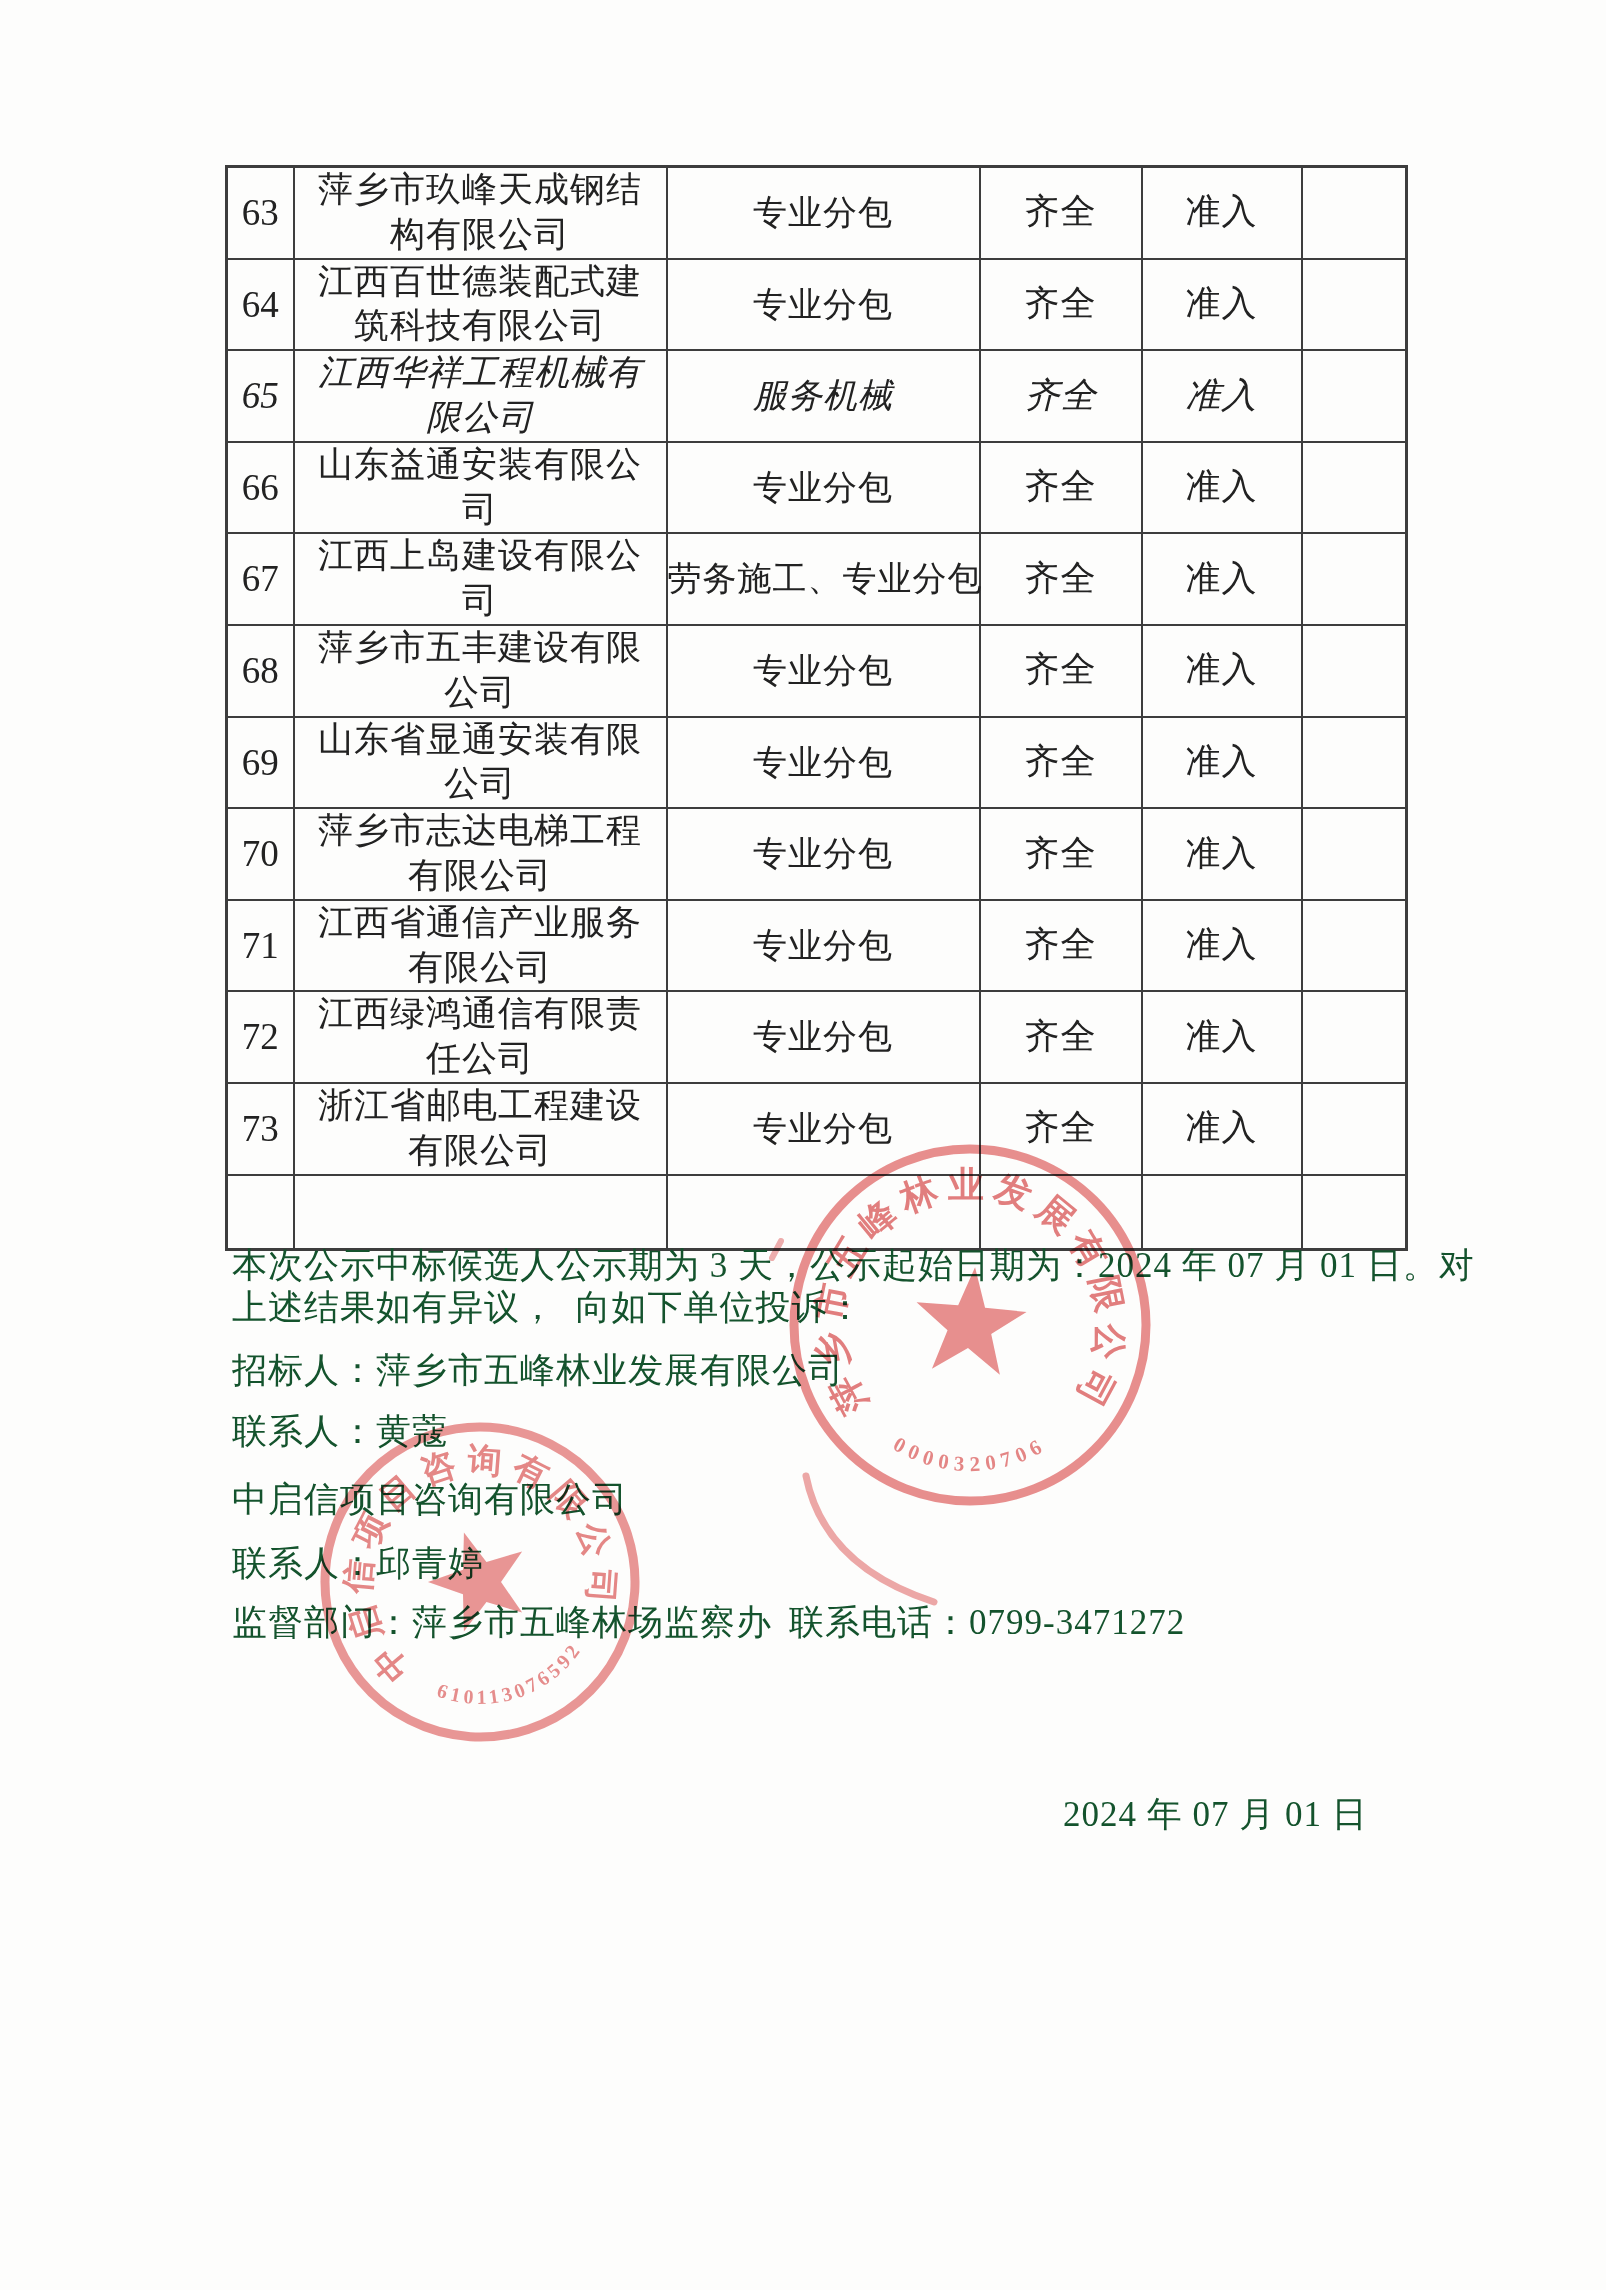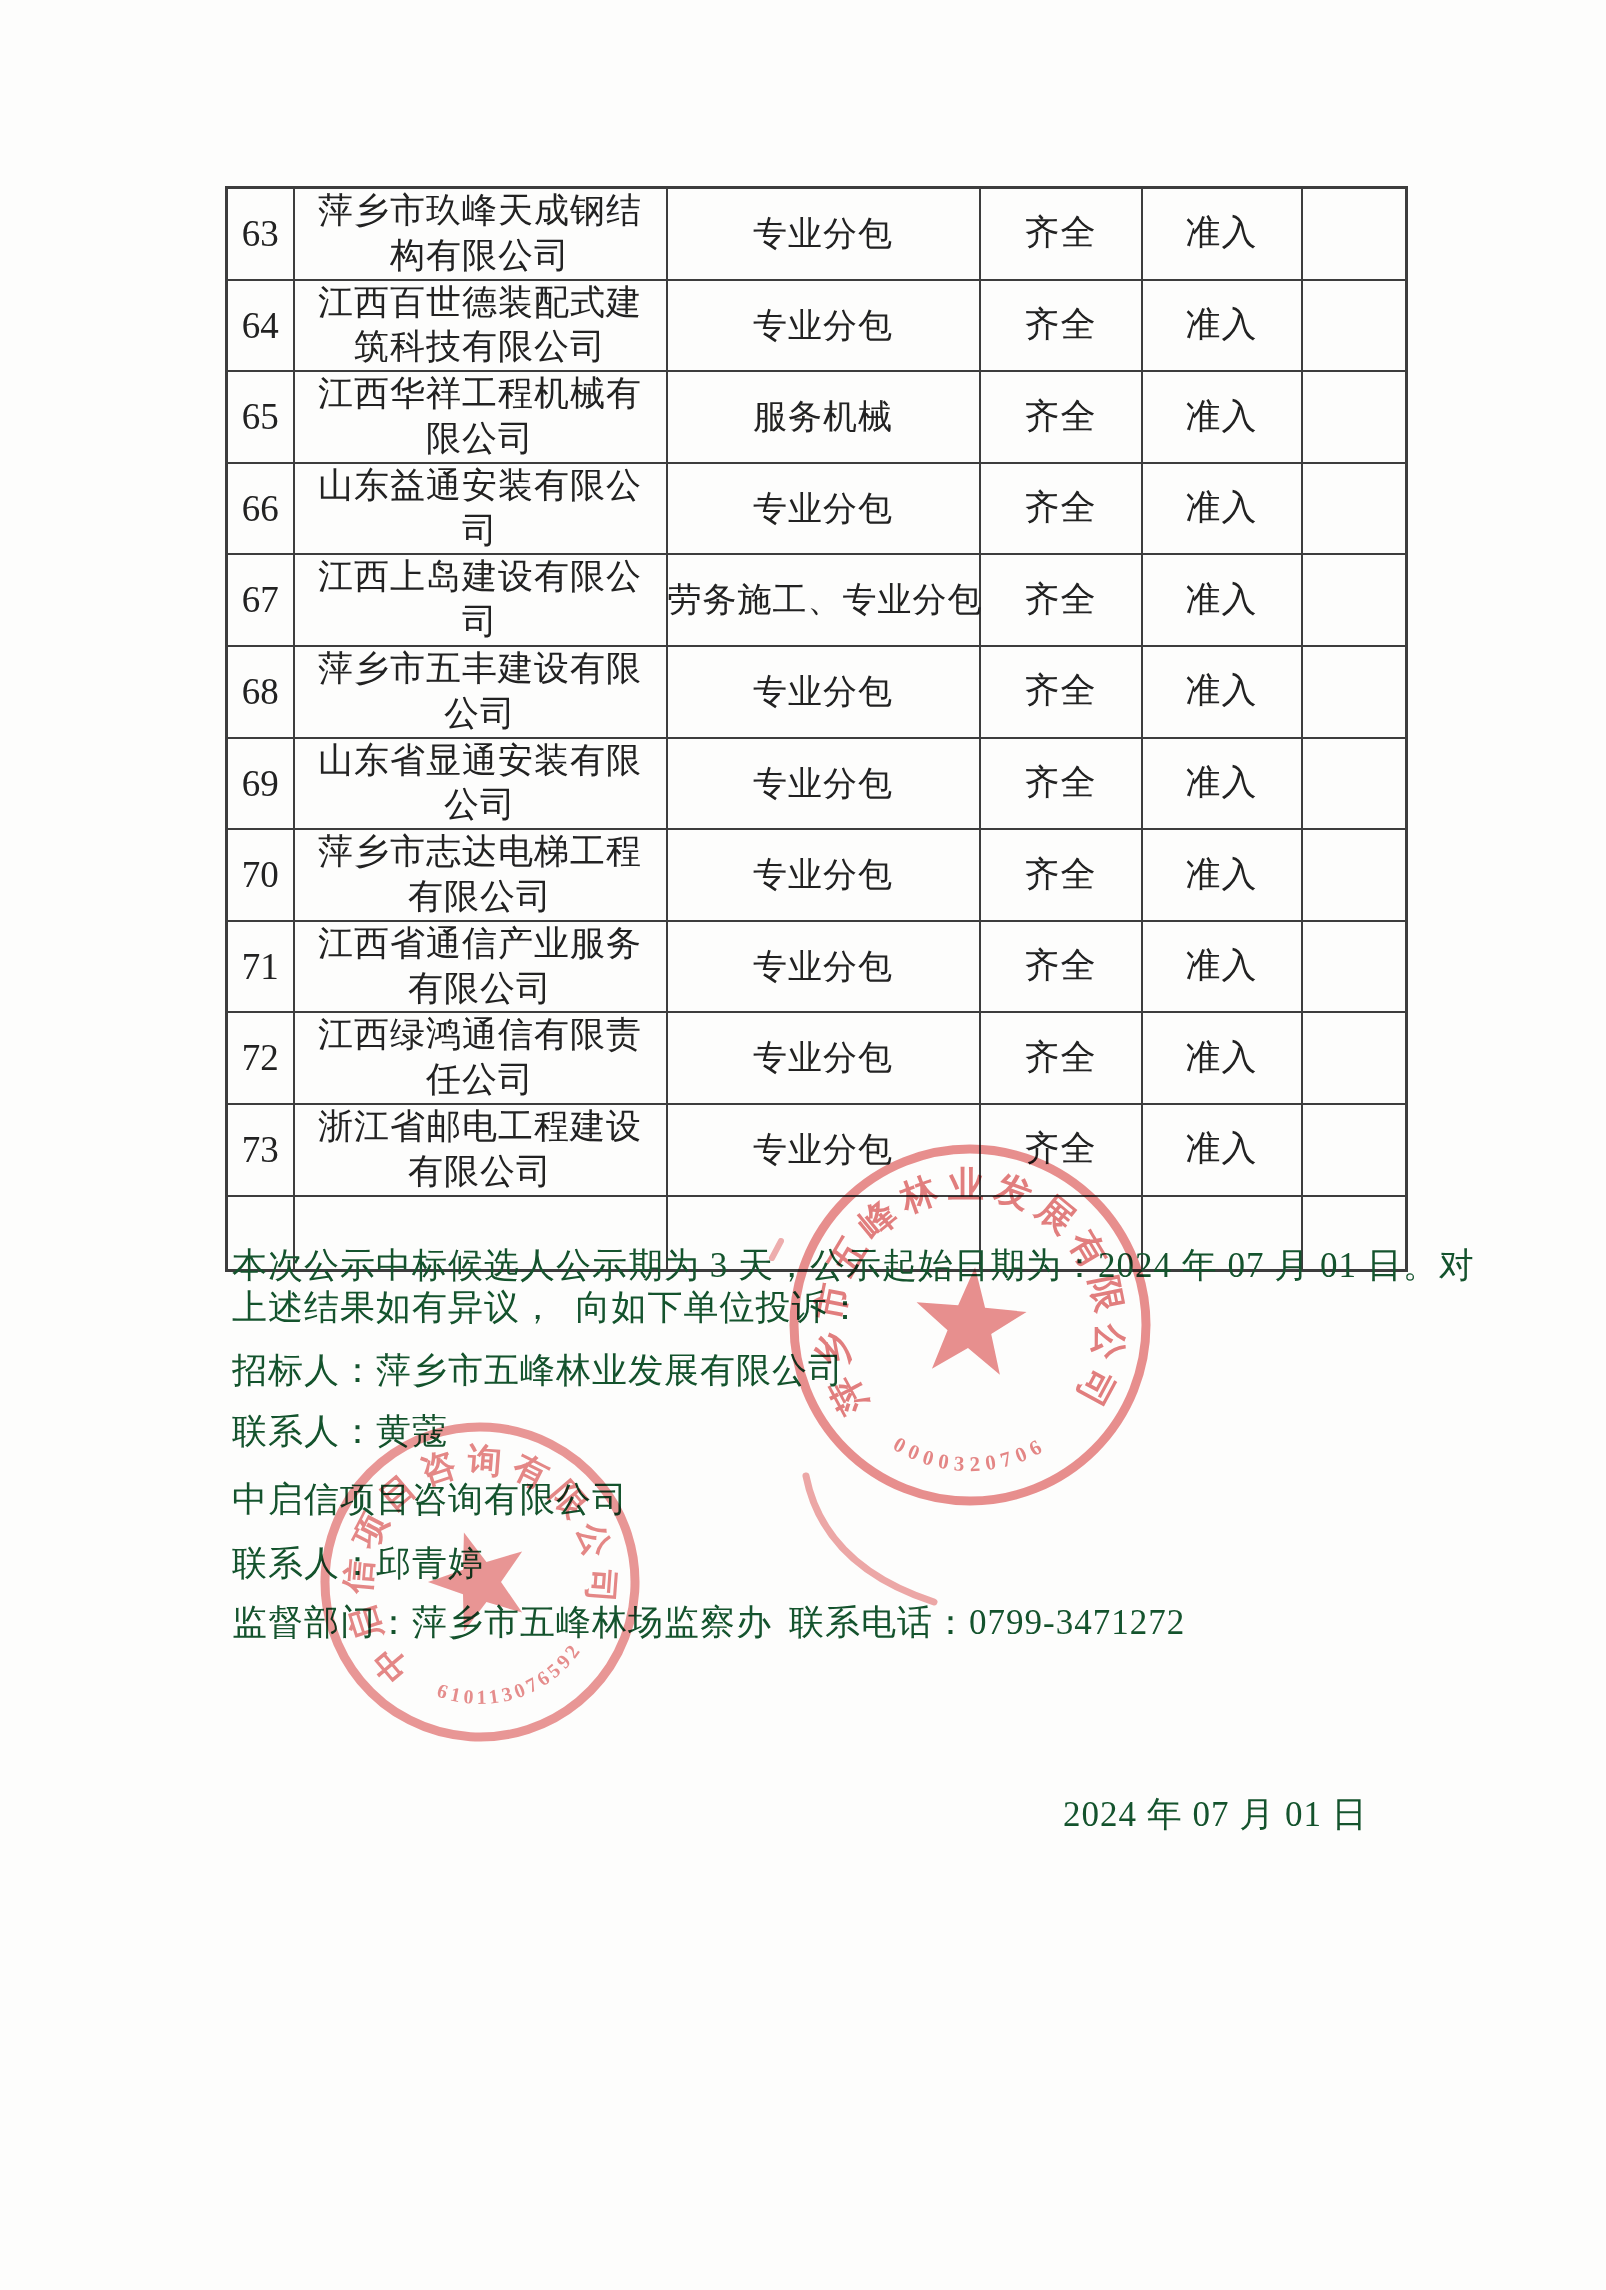--- a/index.html
+++ b/index.html
@@ -6,21 +6,21 @@
   .doc{
     position:relative;
     width:1606px;height:2290px;
     background:#fdfdfc;
     overflow:hidden;
     font-family:"Liberation Serif","DejaVu Serif",serif;
     color:#262626;
   }
   
   table.restable{
-    position:absolute;left:225px;top:186px;
+    position:absolute;left:225px;top:165px;
     width:1180px;
     border-collapse:collapse;table-layout:fixed;
     border:3px solid #3d3d3d;
     font-size:35px;color:#222;
   }
   table.restable td{
     border:2px solid #3d3d3d;
     text-align:center;vertical-align:middle;
     padding:0 6px;line-height:1.28;
     letter-spacing:1px;
@@ -67,21 +67,21 @@
           <td class="c-note"></td>
         </tr>
         <tr style="height: 90px;">
           <td class="c-no">64</td>
           <td class="c-company">江西百世德装配式建筑科技有限公司</td>
           <td class="c-cat">专业分包</td>
           <td class="c-mat">齐全</td>
           <td class="c-res">准入</td>
           <td class="c-note"></td>
         </tr>
-        <tr style="height: 83px;">
+        <tr style="height: 83px; font-style: italic;">
           <td class="c-no">65</td>
           <td class="c-company">江西华祥工程机械有限公司</td>
           <td class="c-cat">服务机械</td>
           <td class="c-mat">齐全</td>
           <td class="c-res">准入</td>
           <td class="c-note"></td>
         </tr>
         <tr style="height: 80px;">
           <td class="c-no">66</td>
           <td class="c-company">山东益通安装有限公司</td>

